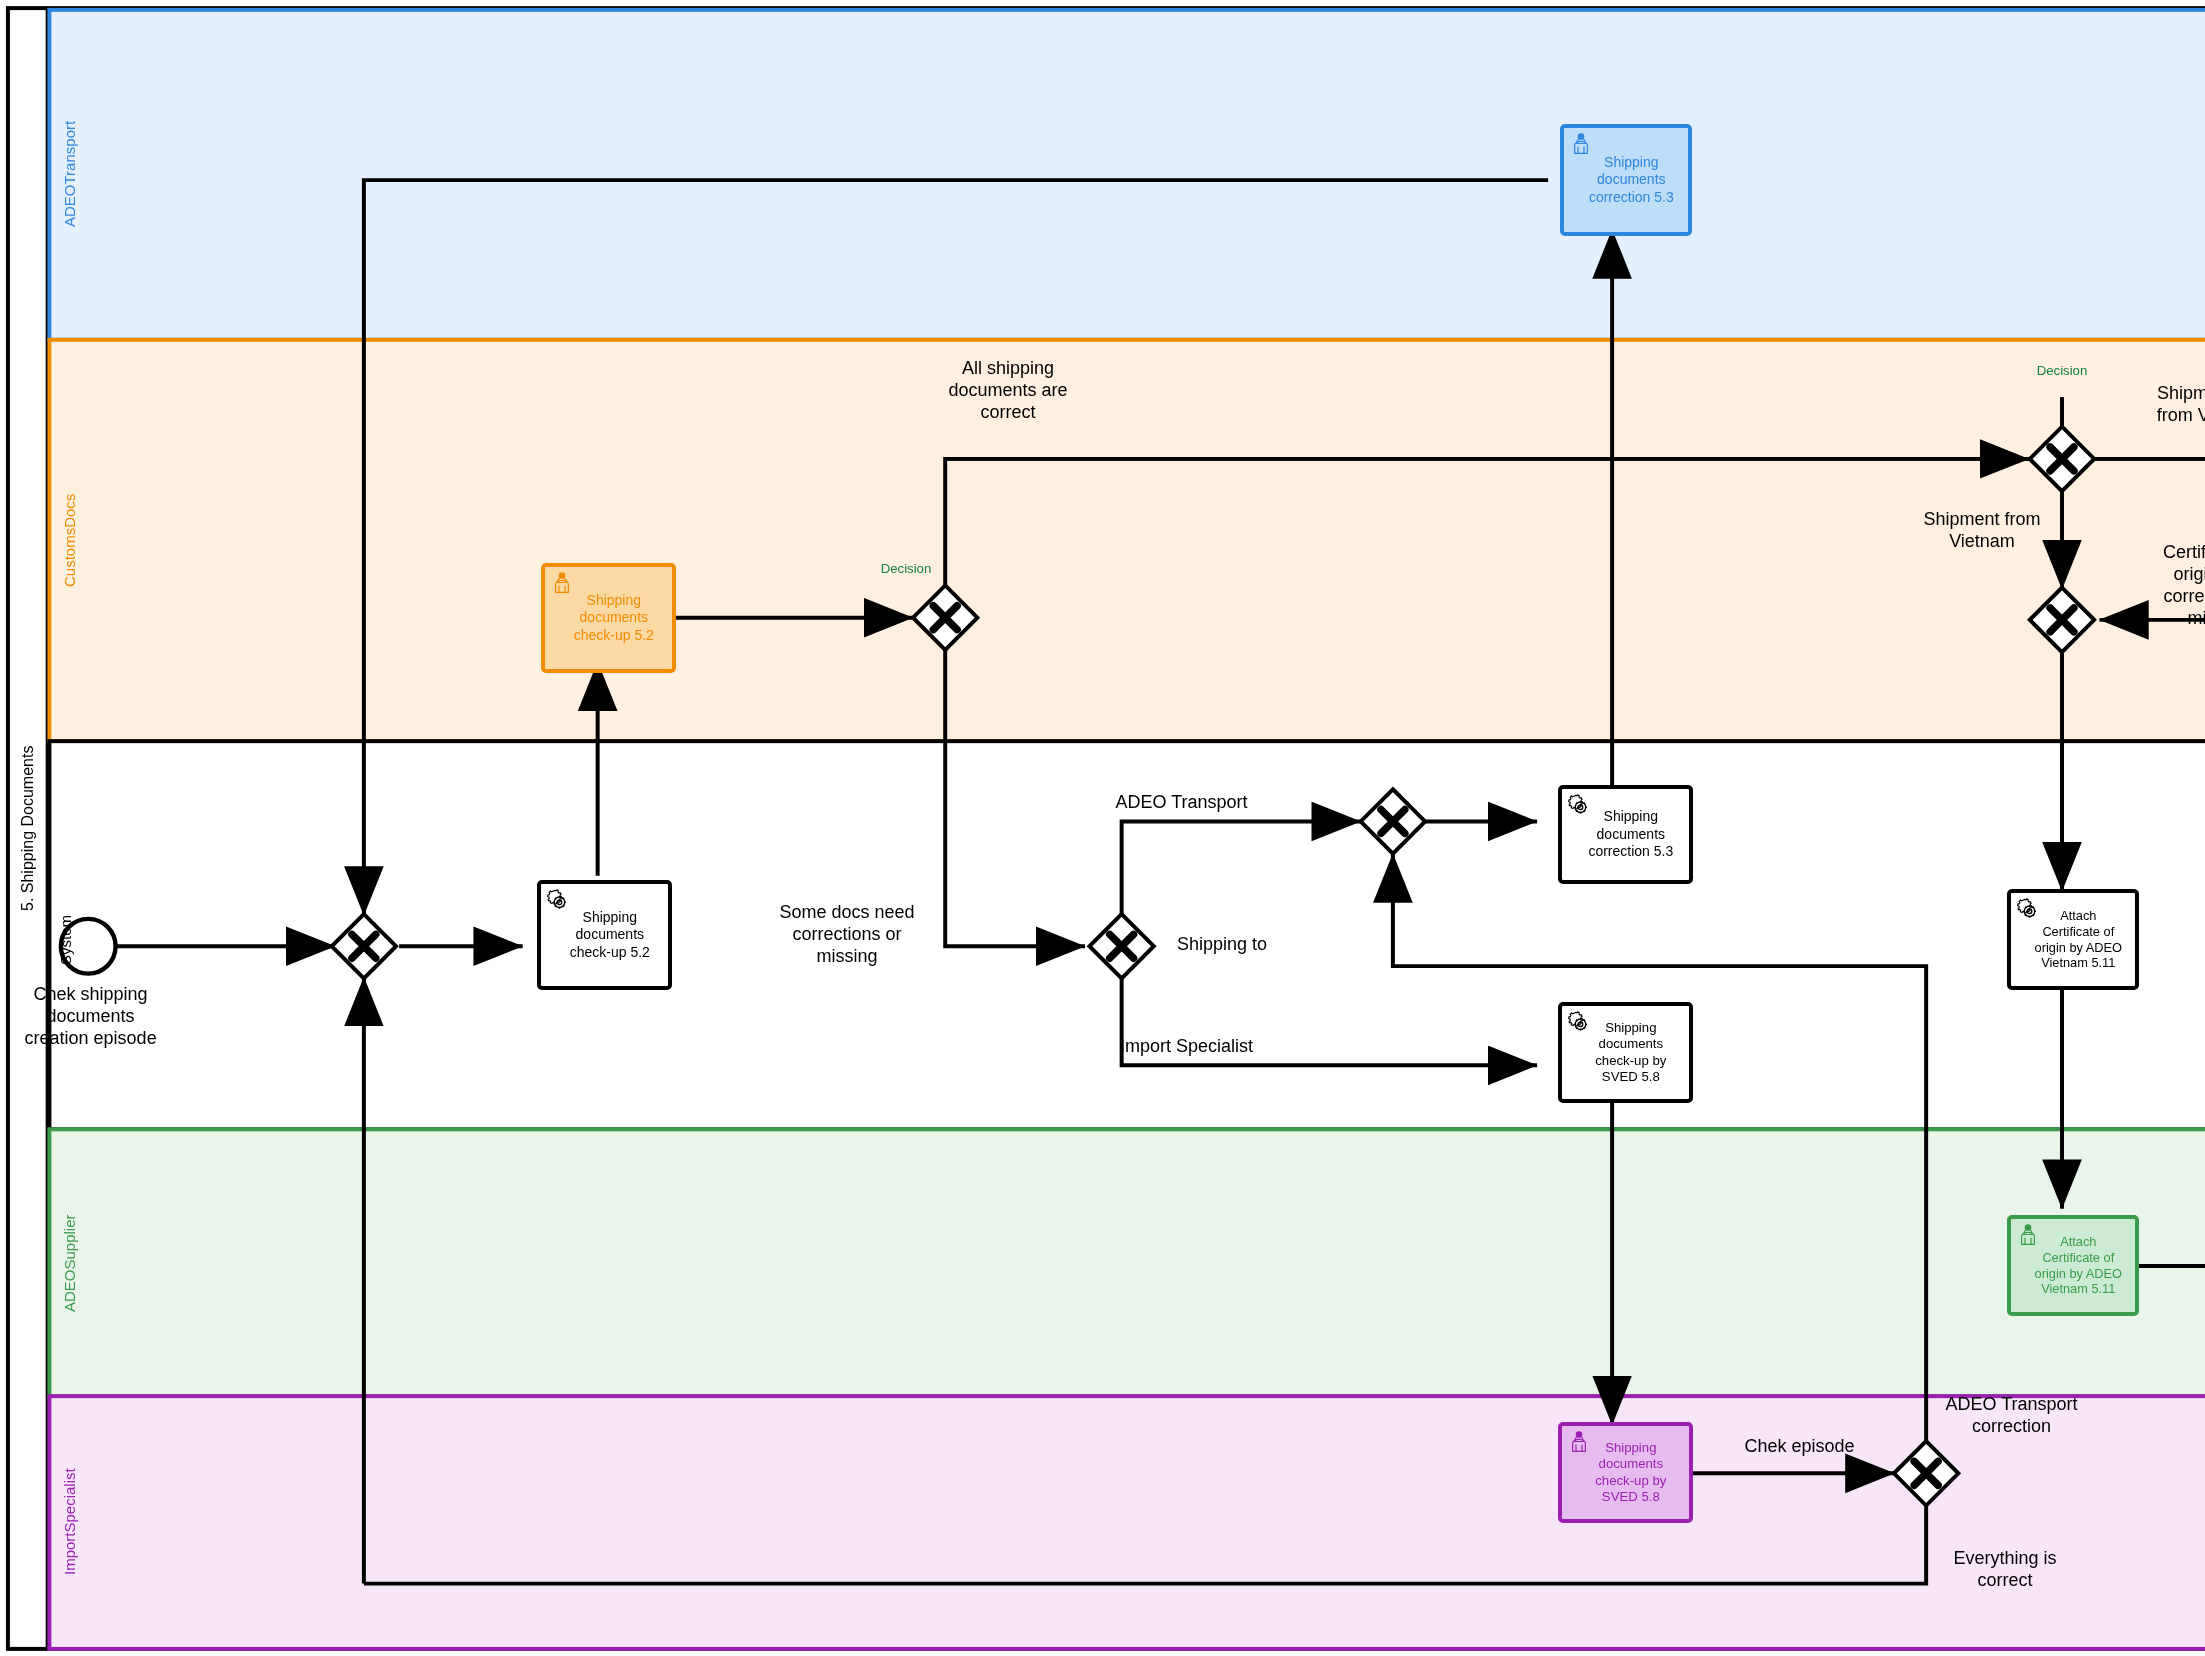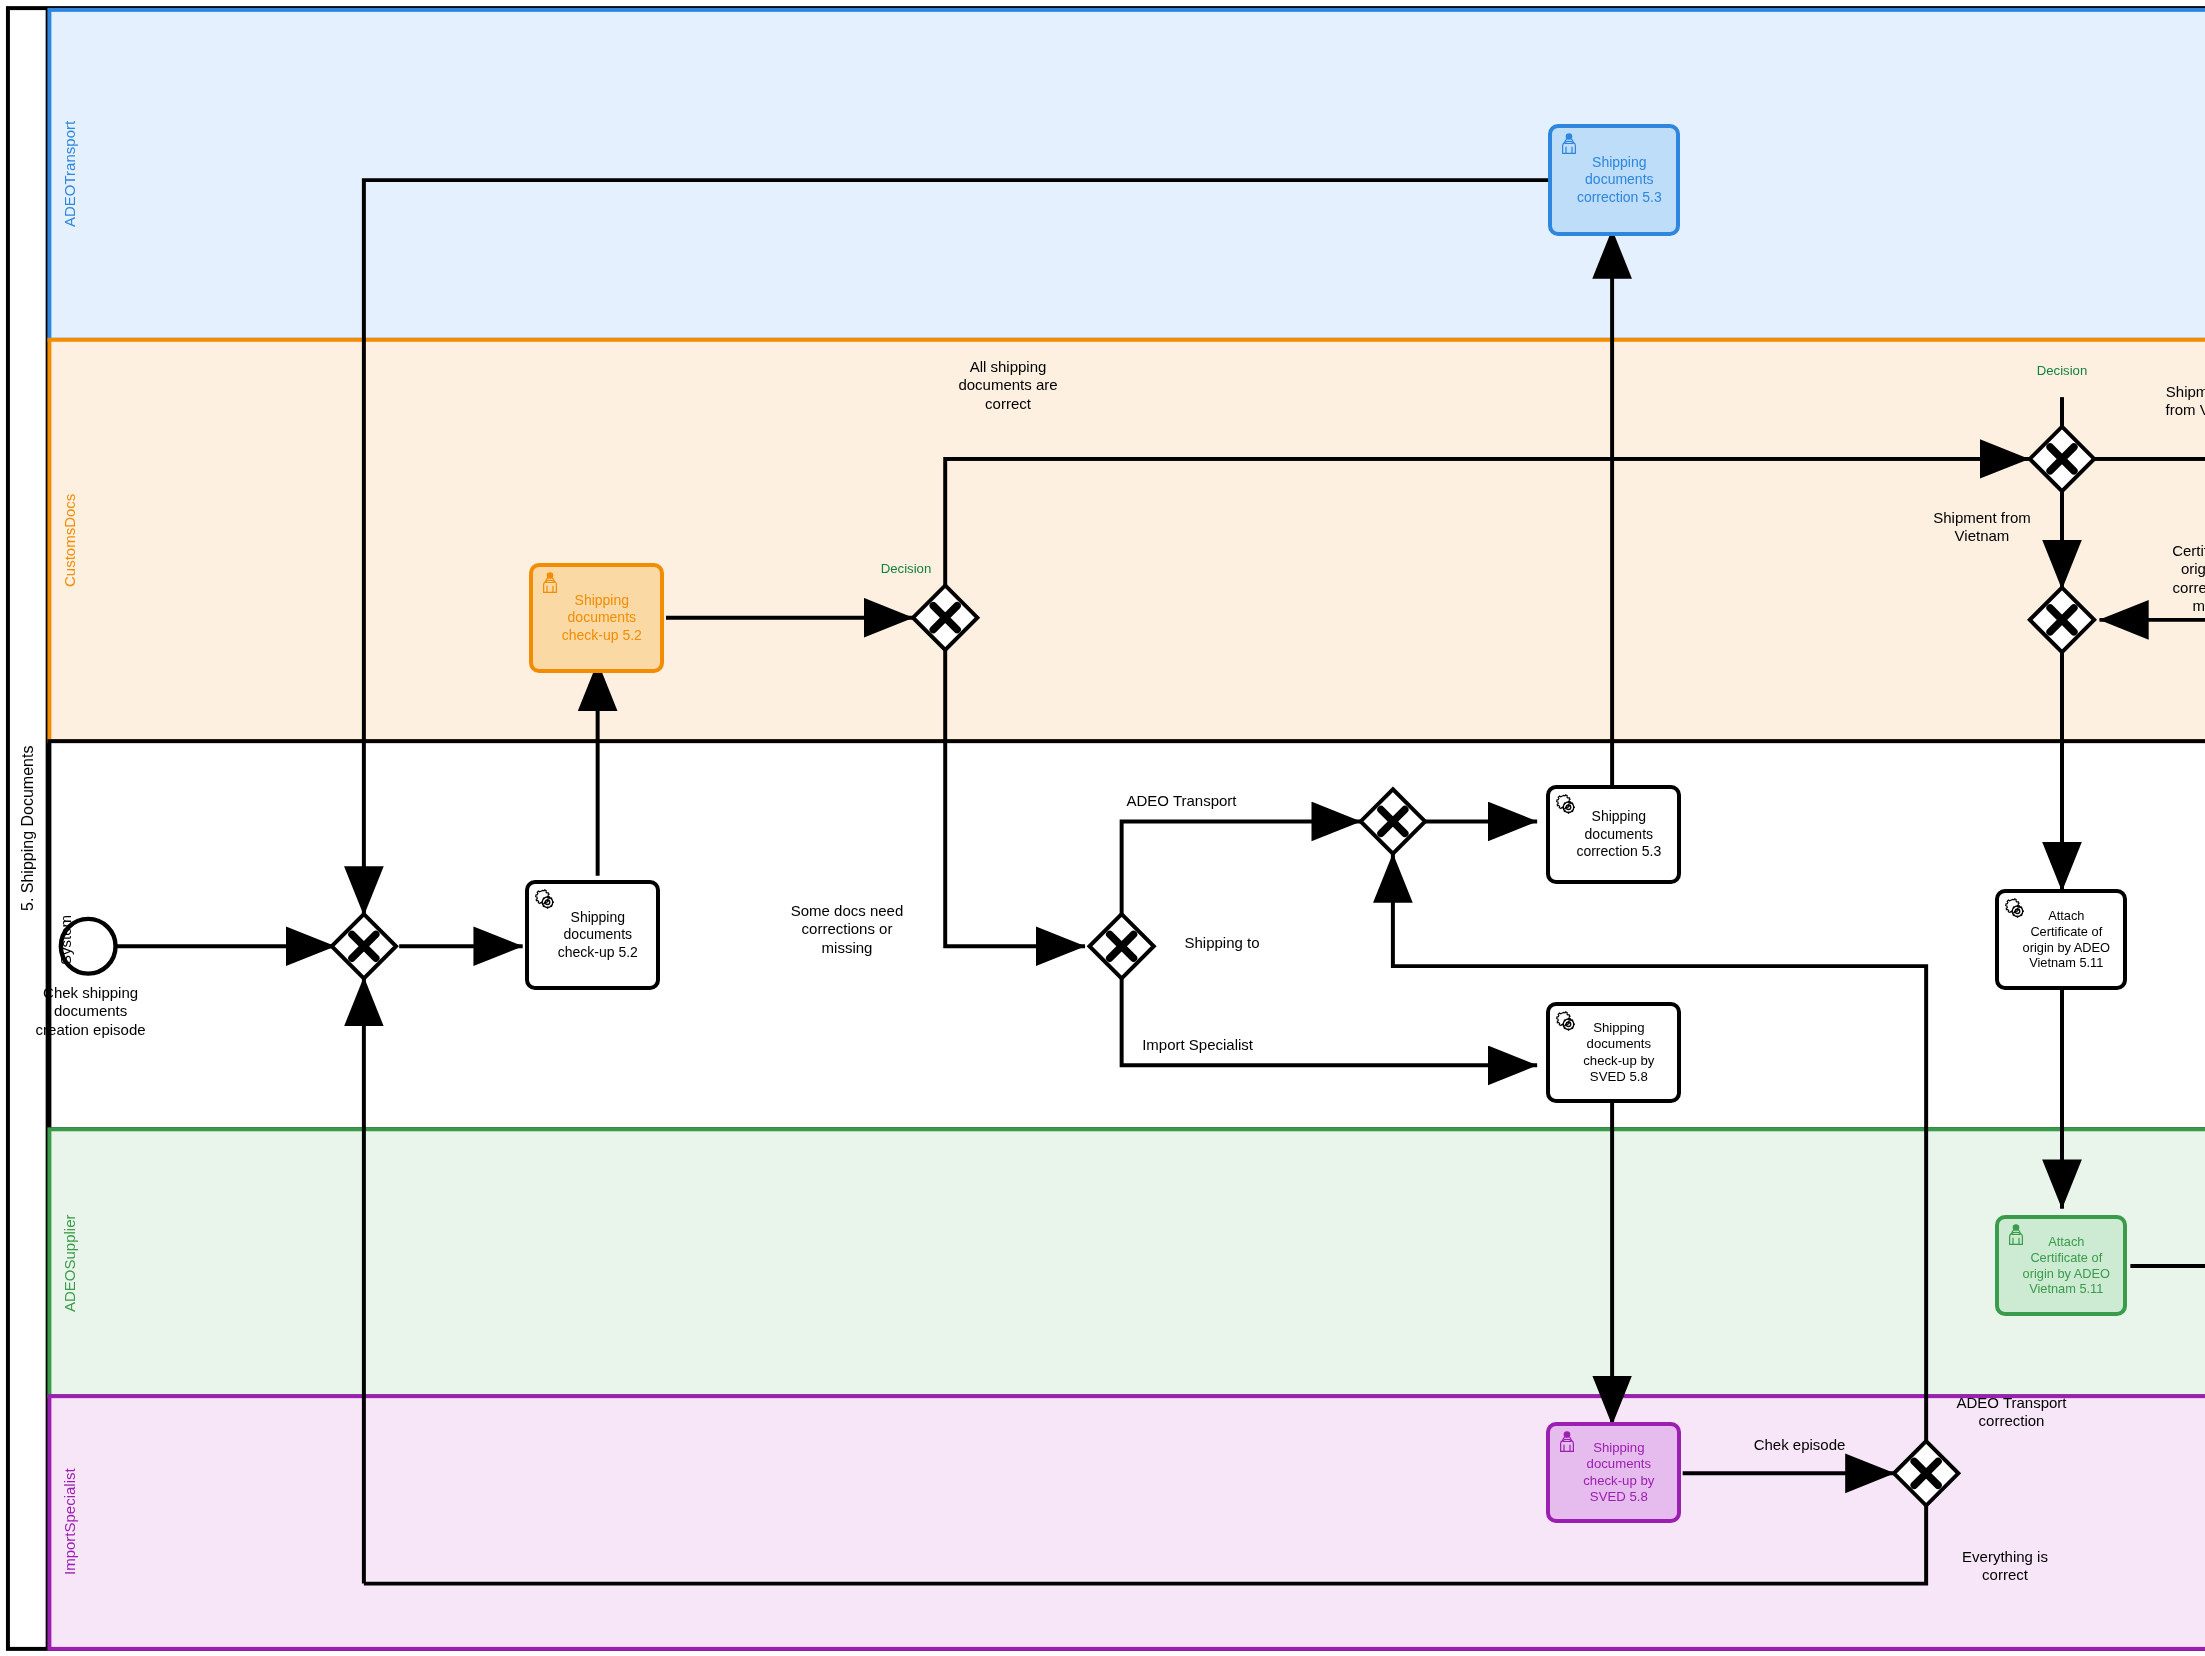--- a/index.html
+++ b/index.html
@@ -1,26 +1,26 @@
 <!DOCTYPE html>
 <html style="font-size:7px"><head>
 <meta charset="utf-8">
 <title>BPMN Pool — 5. Shipping Documents</title>
 <style>
   html,body{margin:0;padding:0;background:#ffffff;}
   body{font-family:"Liberation Sans", sans-serif;}
   #stage{position:relative;width:3136px;height:1657px;overflow:hidden;background:#fff;}
   #svgroot{position:absolute;left:0;top:0;width:3136px;height:1657px;}
   .lbl{position:absolute;text-align:center;color:#000;line-height:1.22;
-       font-family:"Liberation Sans", sans-serif;font-size:15px;white-space:pre-line;
+       font-family:"Liberation Sans", sans-serif;font-size:18px;white-space:pre-line;
        pointer-events:none;}
-  .task{position:absolute;border-radius:10px;box-sizing:border-box;
+  .task{position:absolute;border-radius:5px;box-sizing:border-box;
         display:flex;align-items:center;justify-content:center;text-align:center;
         font-family:"Liberation Sans", sans-serif;font-size:14px;line-height:1.24;
-        padding:3.5px 4.4px 3.5px 15px;white-space:pre-line;}
+        padding:3.5px 4.4px 3.5px 15px;white-space:pre-line;margin-left:12px;}
   .taskicon{position:absolute;left:5.3px;top:4.4px;width:24px;height:24px;}
   .poolname{position:absolute;font-size:16px;color:#000;
             writing-mode:vertical-rl;transform:rotate(180deg);
             display:flex;align-items:center;justify-content:center;
             font-family:"Liberation Sans", sans-serif;}
   .lanename{position:absolute;font-size:15px;
             writing-mode:vertical-rl;transform:rotate(180deg);
             display:flex;align-items:center;justify-content:center;
             font-family:"Liberation Sans", sans-serif;}
   .gwlabel{position:absolute;font-size:13.2px;color:#15803d;text-align:center;

